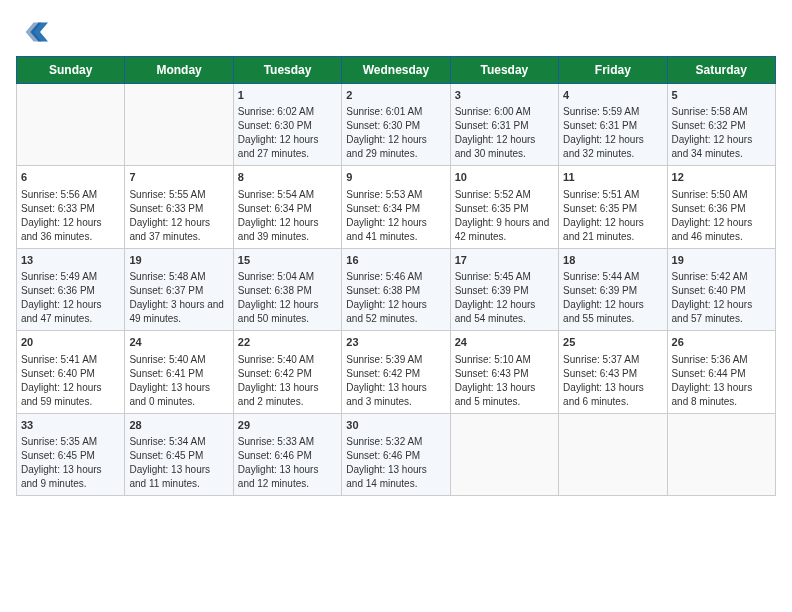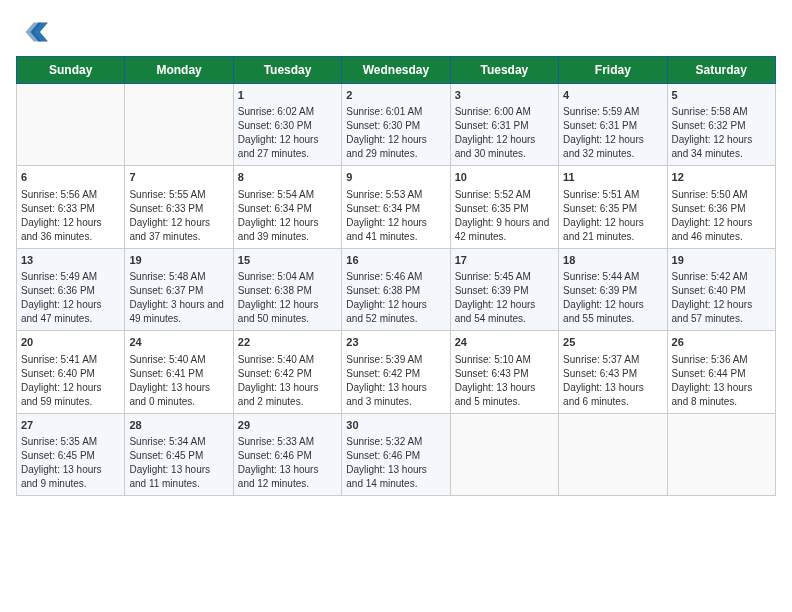--- a/index.html
+++ b/index.html
@@ -146,21 +146,21 @@
       <tr>
         <td><span class="day-num">20</span><span>Sunrise: 5:41 AM</span><br><span>Sunset: 6:40 PM</span><br><span>Daylight: 12 hours and 59 minutes.</span></td>
         <td><span class="day-num">24</span><span>Sunrise: 5:40 AM</span><br><span>Sunset: 6:41 PM</span><br><span>Daylight: 13 hours and 0 minutes.</span></td>
         <td><span class="day-num">22</span><span>Sunrise: 5:40 AM</span><br><span>Sunset: 6:42 PM</span><br><span>Daylight: 13 hours and 2 minutes.</span></td>
         <td><span class="day-num">23</span><span>Sunrise: 5:39 AM</span><br><span>Sunset: 6:42 PM</span><br><span>Daylight: 13 hours and 3 minutes.</span></td>
         <td><span class="day-num">24</span><span>Sunrise: 5:10 AM</span><br><span>Sunset: 6:43 PM</span><br><span>Daylight: 13 hours and 5 minutes.</span></td>
         <td><span class="day-num">25</span><span>Sunrise: 5:37 AM</span><br><span>Sunset: 6:43 PM</span><br><span>Daylight: 13 hours and 6 minutes.</span></td>
         <td><span class="day-num">26</span><span>Sunrise: 5:36 AM</span><br><span>Sunset: 6:44 PM</span><br><span>Daylight: 13 hours and 8 minutes.</span></td>
       </tr>
       <tr>
-        <td><span class="day-num">27</span><span>Sunrise: 5:35 AM</span><br><span>Sunset: 6:45 PM</span><br><span>Daylight: 13 hours and 9 minutes.</span></td>
+        <td><span class="day-num">33</span><span>Sunrise: 5:35 AM</span><br><span>Sunset: 6:45 PM</span><br><span>Daylight: 13 hours and 9 minutes.</span></td>
         <td><span class="day-num">28</span><span>Sunrise: 5:34 AM</span><br><span>Sunset: 6:45 PM</span><br><span>Daylight: 13 hours and 11 minutes.</span></td>
         <td><span class="day-num">29</span><span>Sunrise: 5:33 AM</span><br><span>Sunset: 6:46 PM</span><br><span>Daylight: 13 hours and 12 minutes.</span></td>
         <td><span class="day-num">30</span><span>Sunrise: 5:32 AM</span><br><span>Sunset: 6:46 PM</span><br><span>Daylight: 13 hours and 14 minutes.</span></td>
         <td class="empty">&nbsp;</td>
         <td class="empty">&nbsp;</td>
         <td class="empty">&nbsp;</td>
       </tr>
     </tbody>
 </table>
 

